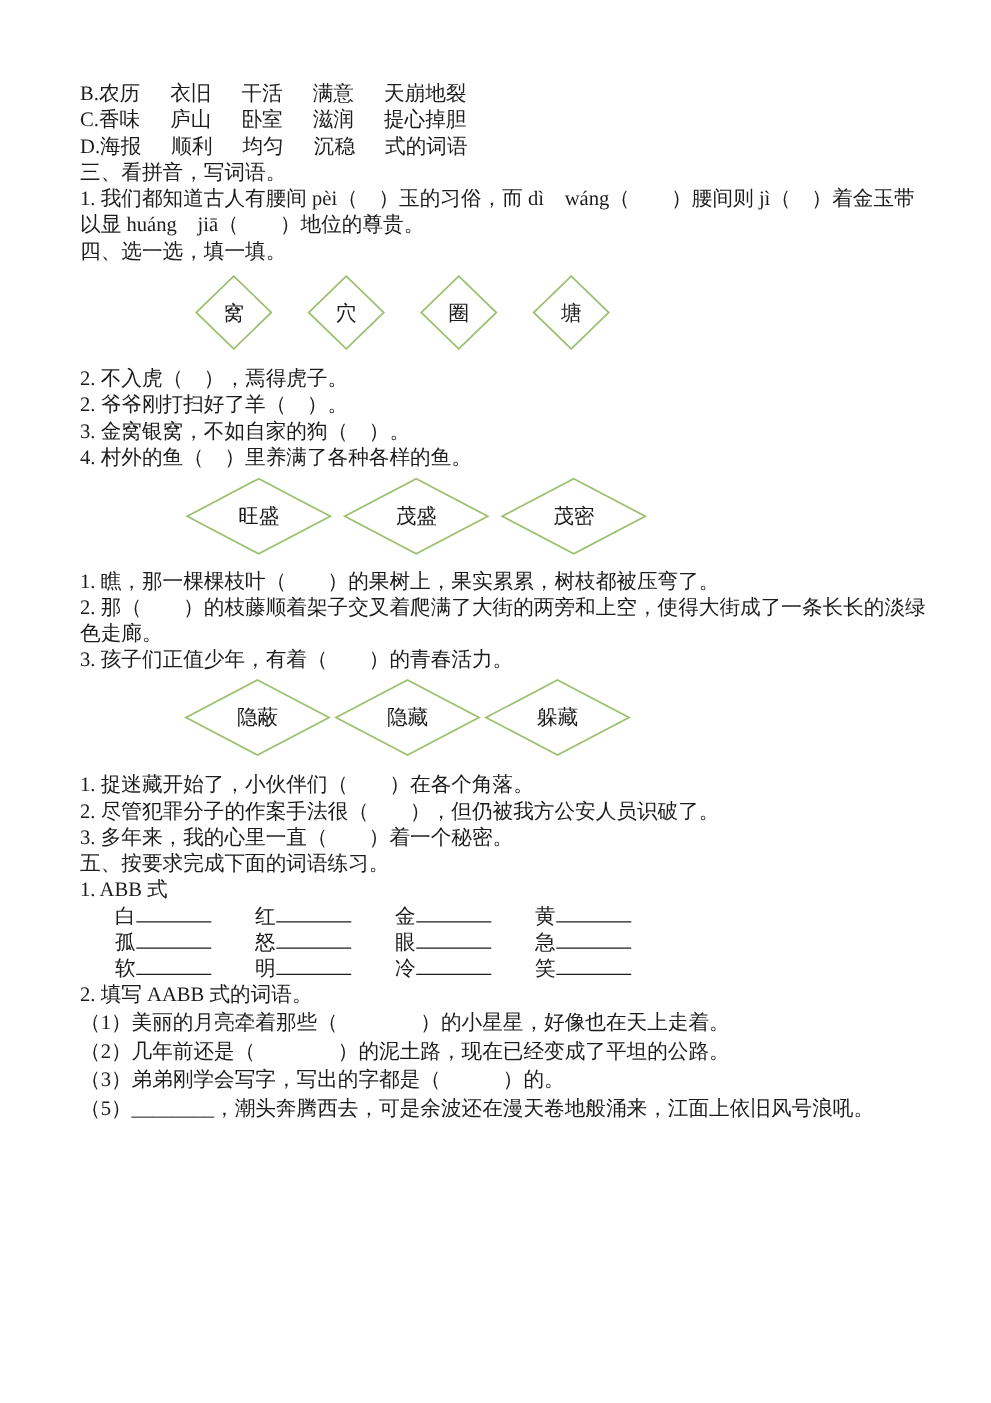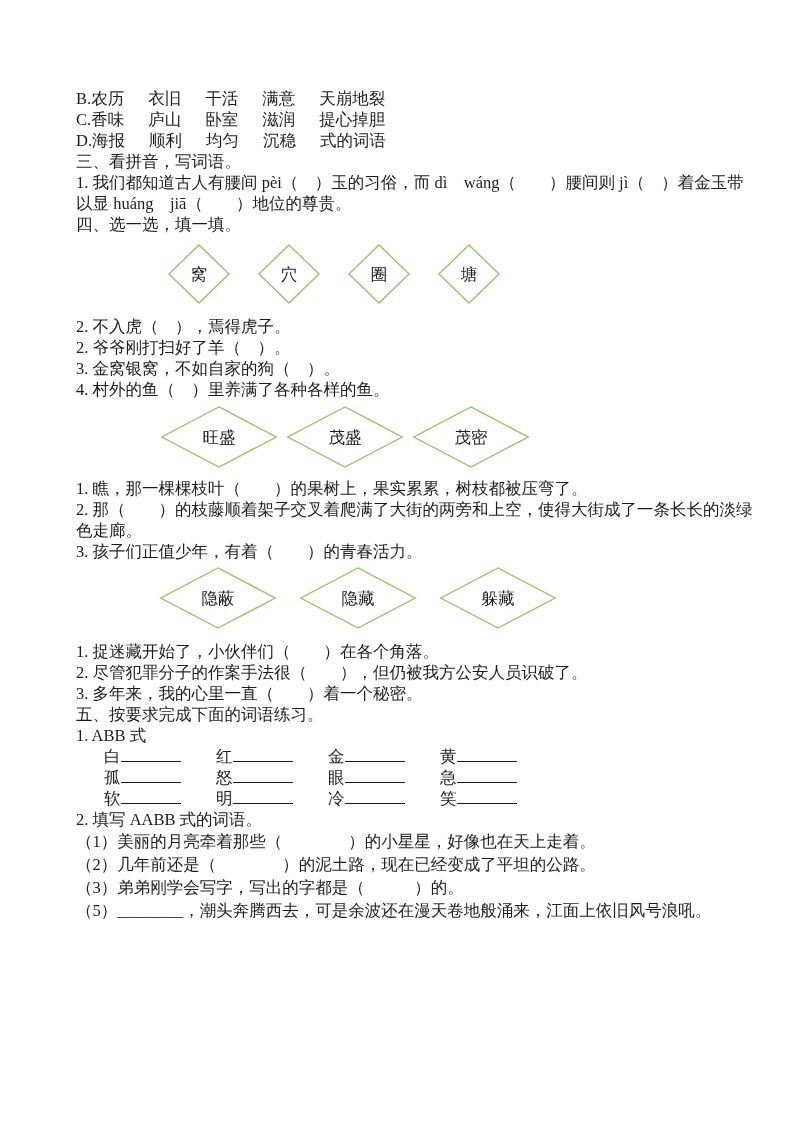--- a/index.html
+++ b/index.html
@@ -2,39 +2,39 @@
 <html><head>
 <meta charset="utf-8">
 <style>
   html,body { margin:0; padding:0; }
   body {
     width:793px; height:1122px; background:#ffffff;
     font-family:"Liberation Serif","DejaVu Serif",serif;
     color:#1c1c1c;
   }
   .page { position:relative; width:793px; height:1122px; overflow:hidden; background:#fff; }
-  .content { position:absolute; left:64px; top:88px; width:678px; font-size:16.5px; line-height:21px;margin-left:12px; }
+  .content { position:absolute; left:64px; top:64px; width:678px; font-size:16.5px; line-height:21px; }
 
   p.para { margin:0; white-space:pre-wrap; }
   .heading { white-space:pre-wrap; }
 
   
   .word-row { white-space:nowrap; }
   .word-row .wlabel { display:inline-block; }
   .word-row .wword { display:inline-block; min-width:57px; }
   .word-row .wword:last-child { min-width:0; }
 
   
   .diamond-row { display:flex; align-items:center; }
   .row-1 { margin:9px 0 12px 92px; gap:28px; }
   .row-2 { margin:6px 0 10px 84px; gap:8px; }
-  .row-3 { margin:5px 0 12px 83px; gap:22px; }
+  .row-3 { margin:5px 0 12px 83px; gap:2px; }
   .diamond { position:relative; flex:0 0 auto; }
   .diamond.sm { width:62px; height:60px; }
-  .diamond.lg { width:118px; height:62px; }
+  .diamond.lg { width:118px; height:62px;font-family:Liberation Mono, monospace; }
   .diamond svg { position:absolute; left:0; top:0; width:100%; height:100%; display:block; }
   .diamond polygon { fill:none; stroke:#9cc06e; stroke-width:1.4; vector-effect:non-scaling-stroke; }
   .diamond .dlabel {
     position:absolute; left:0; top:0; right:0; bottom:0;
     display:flex; align-items:center; justify-content:center;
   }
 
   
   .abb-row { display:flex; margin-left:28px; }
   .abb-cell { width:112px; white-space:nowrap; }

